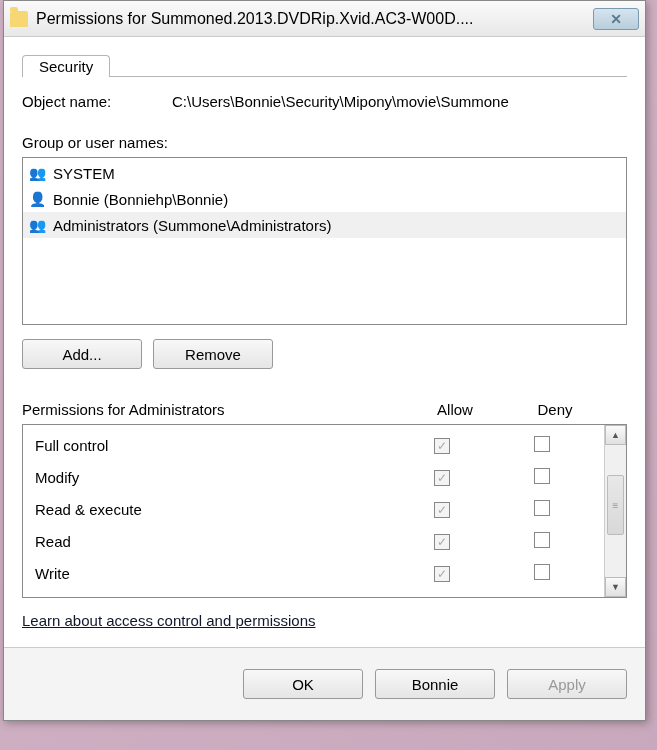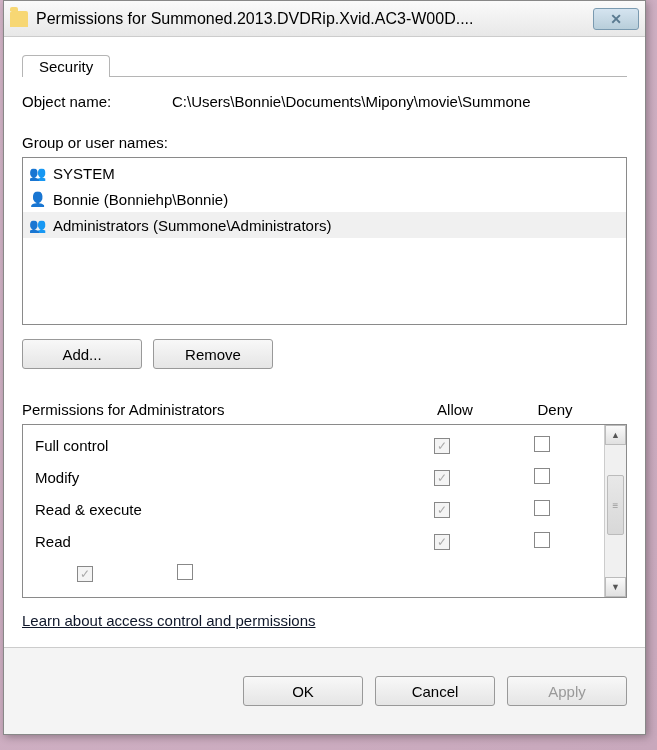--- a/index.html
+++ b/index.html
@@ -179,21 +179,21 @@
   font-size:10px;
 }
 .link {
   color: #0f172a;
   text-decoration: underline;
   display: inline-block;
   margin-top: 14px;
 }
 .footer {
   border-top: 1px solid #ccc;
-  padding: 28px 18px;
+  padding: 21px 18px;
   display: flex;
   justify-content: flex-end;
   gap: 12px;
   background: #f4f4f4;
 }
 </style>
 </head>
 <body>
 
 <div class="window">
@@ -207,21 +207,21 @@
 
   <div class="content">
     <div class="tabs">
       <div class="tab active">
         <span>Security</span>
       </div>
     </div>
 
     <div class="row">
       <span class="label">Object name:</span>
-      <span class="value">C:\Users\Bonnie\Documents\Mipony\movie\Summone</span>
+      <span class="value">C:\Users\Bonnie\Security\Mipony\movie\Summone</span>
     </div>
 
     <div class="group-label">Group or user names:</div>
     <div class="listbox" id="groups-list">
         <div class="list-item">
           <span class="group-icon">👥</span>
           <span>SYSTEM</span>
         </div>
         <div class="list-item">
           <span class="user-icon">👤</span>
@@ -261,32 +261,33 @@
             <span class="pr-name">Read &amp; execute</span>
             <span class="pr-col"><span class="chk disabled checked"></span></span>
             <span class="pr-col"><span class="chk"></span></span>
           </div>
           <div class="perm-row">
             <span class="pr-name">Read</span>
             <span class="pr-col"><span class="chk disabled checked"></span></span>
             <span class="pr-col"><span class="chk"></span></span>
           </div>
           <div class="perm-row">
+            <span class="pr-name">Write</span>
             <span class="pr-col"><span class="chk disabled checked"></span></span>
             <span class="pr-col"><span class="chk"></span></span>
           </div>
         </div>
       <div class="scrollbar">
         <div class="scroll-up">▲</div>
         <div class="scroll-thumb"></div>
         <div class="scroll-down">▼</div>
       </div>
     </div>
 
     <a href="#" class="link">Learn about access control and permissions</a>
   </div>
 
   <div class="footer">
     <button class="btn">OK</button>
-    <button class="btn">Cancel</button>
+    <button class="btn">Bonnie</button>
     <button class="btn" disabled="">Apply</button>
   </div>
 </div>
 
 </body></html>

